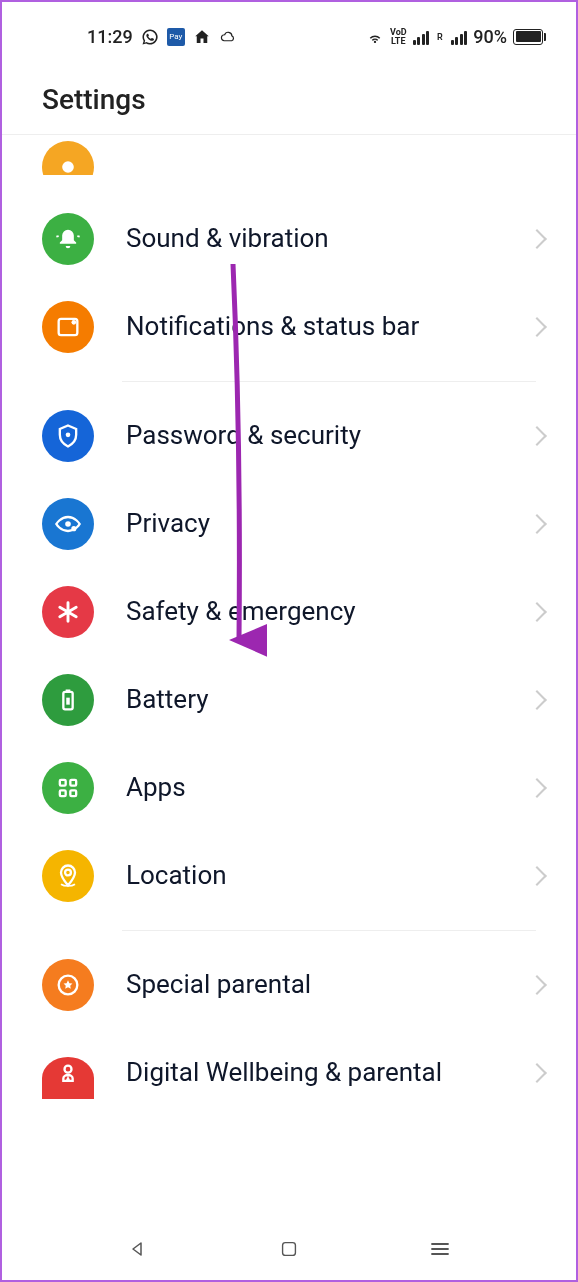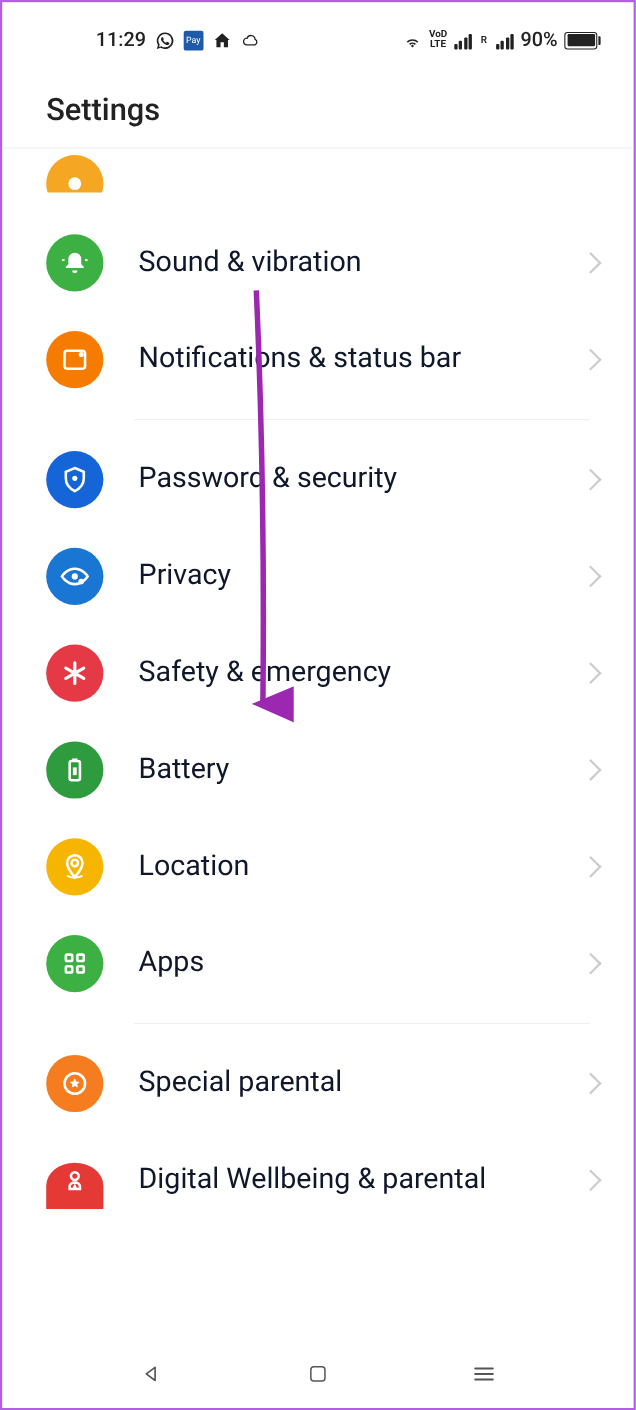--- a/index.html
+++ b/index.html
@@ -191,40 +191,40 @@
           <rect x="8" y="5" width="8" height="15" rx="1.5" fill="none" stroke="#fff" stroke-width="2"></rect>
           <rect x="10" y="3" width="4" height="2" fill="#fff"></rect>
           <rect x="10.5" y="10" width="3" height="6" fill="#fff"></rect>
         </svg>
     </div>
     <div class="item-label">Battery</div>
     <div class="chevron"></div>
   </div>
 
   <div class="item">
-    <div class="icon-circle bg-yellow">
-      <svg class="ic" viewBox="0 0 24 24">
-          <path d="M12 3a6 6 0 0 0-6 6c0 4 6 11 6 11s6-7 6-11a6 6 0 0 0-6-6zm0 8.5A2.5 2.5 0 1 1 12 6.5a2.5 2.5 0 0 1 0 5z" fill="none" stroke="#fff" stroke-width="2"></path>
-          <path d="M6 19c1.5 1 4 1.5 6 1.5s4.5-.5 6-1.5" stroke="#fff" stroke-width="1.5" fill="none"></path>
-        </svg>
-    </div>
-    <div class="item-label">Location</div>
-    <div class="chevron"></div>
-  </div>
-
-  <div class="item">
     <div class="icon-circle bg-green">
       <svg class="ic" viewBox="0 0 24 24">
           <rect x="5" y="5" width="5" height="5" rx="1" fill="none" stroke="#fff" stroke-width="2"></rect>
           <rect x="14" y="5" width="5" height="5" rx="1" fill="none" stroke="#fff" stroke-width="2"></rect>
           <rect x="5" y="14" width="5" height="5" rx="1" fill="none" stroke="#fff" stroke-width="2"></rect>
           <rect x="14" y="14" width="5" height="5" rx="1" fill="none" stroke="#fff" stroke-width="2"></rect>
         </svg>
     </div>
     <div class="item-label">Apps</div>
+    <div class="chevron"></div>
+  </div>
+
+  <div class="item">
+    <div class="icon-circle bg-yellow">
+      <svg class="ic" viewBox="0 0 24 24">
+          <path d="M12 3a6 6 0 0 0-6 6c0 4 6 11 6 11s6-7 6-11a6 6 0 0 0-6-6zm0 8.5A2.5 2.5 0 1 1 12 6.5a2.5 2.5 0 0 1 0 5z" fill="none" stroke="#fff" stroke-width="2"></path>
+          <path d="M6 19c1.5 1 4 1.5 6 1.5s4.5-.5 6-1.5" stroke="#fff" stroke-width="1.5" fill="none"></path>
+        </svg>
+    </div>
+    <div class="item-label">Location</div>
     <div class="chevron"></div>
   </div>
 
   <div class="group-divider"></div>
 
   <div class="item">
     <div class="icon-circle bg-orange3">
       <svg class="ic" viewBox="0 0 24 24">
           <circle cx="12" cy="12" r="8" fill="none" stroke="#fff" stroke-width="2"></circle>
           <path d="M12 8l1.2 2.4 2.6.4-1.9 1.8.5 2.6L12 14l-2.4 1.2.5-2.6-1.9-1.8 2.6-.4z" fill="#fff"></path>

